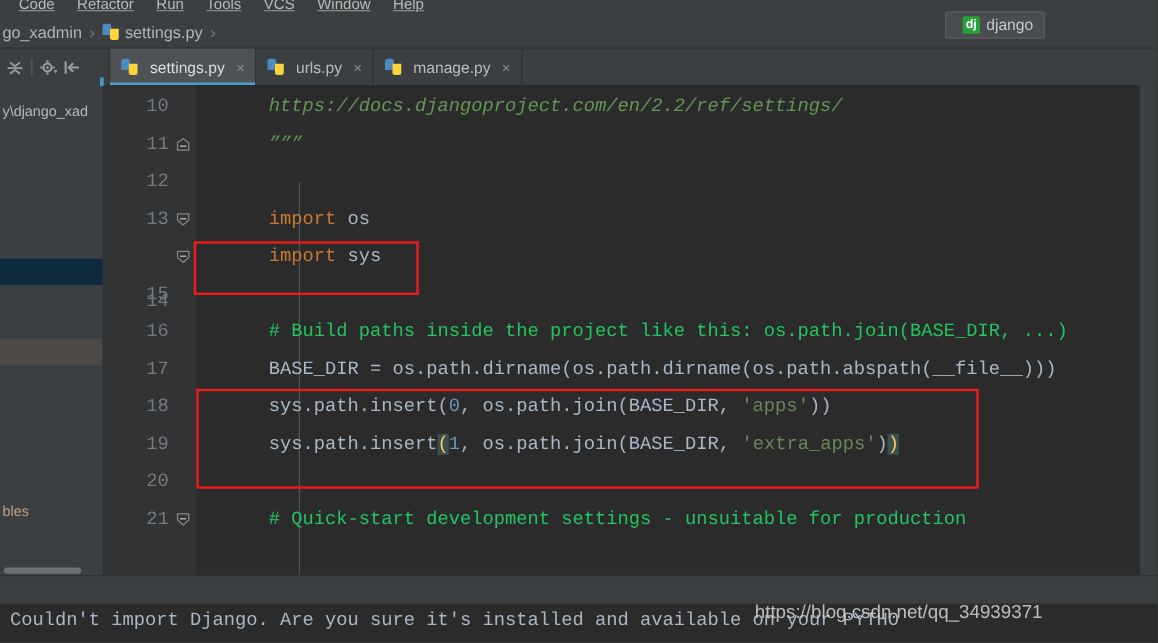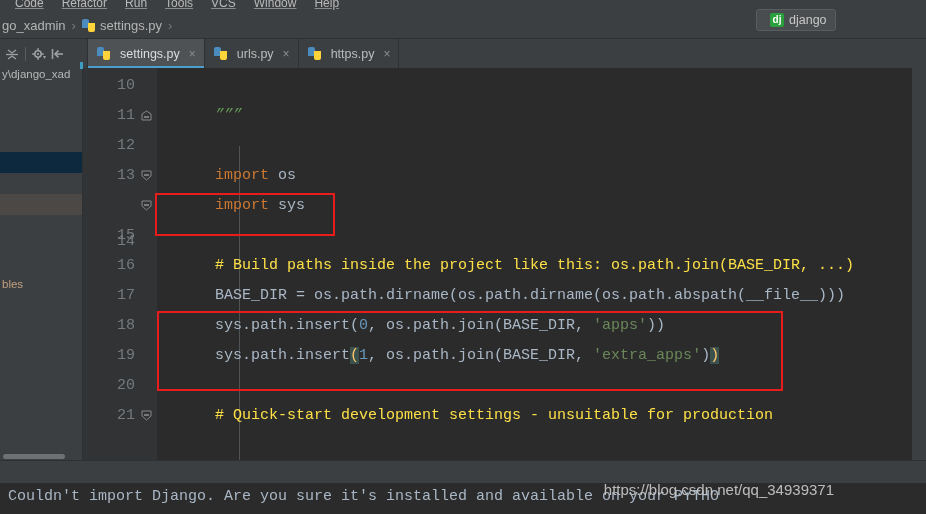--- a/index.html
+++ b/index.html
@@ -81,22 +81,22 @@
     height: 2px; background: #4a9ece;
   }
   .tab .x { color: #8d8d8d; font-size: 12px; margin-left: 4px; }
 
   
   .leftpanel {
     position: absolute; left: 0; top: 68px; width: 83px; height: 392px;
     background: #3c3f41; border-right: 1px solid #2e3133;
     overflow: hidden; font-size: 11.5px; color: #a9b7c6;
   }
-  .lp-row { height: 21px; display: flex; padding-left: 2px;
-            white-space: nowrap; overflow: hidden; }
+  .lp-row { height: 21px; display: flex; align-items: center; padding-left: 2px;
+            white-space: nowrap; overflow: hidden; margin-top: 11px; }
   .lp-row.sel-blue { background: #0d293e; }
   .lp-row.sel-grey { background: #4b4845; }
   .lp-text { color: #b7b7b7; }
   .lp-text.orange { color: #c0a080; }
 
   .leftscroll {
     position: absolute; left: 0; bottom: 0; width: 83px; height: 8px;
     background: #3c3f41;
   }
   .leftscroll .thumb {
@@ -137,21 +137,21 @@
 
   
   .fold {
     position: absolute; width: 11px; height: 11px;
     left: 58px;
   }
   .fold svg { display:block; }
   .s-doc   { color: #629755; font-style: italic; }
   .s-kw    { color: #cc7832; }
   .s-plain { color: #a9b7c6; }
-  .s-com   { color: #fde047; }
+  .s-com   { color: #22c55e; }
   .s-num   { color: #6897bb; }
   .s-sq    { color: #6a8759; }
   .s-paren-hl { background: #3b514d; color: #ffc66d; }
   .squiggle {
     text-decoration-style: wavy;
     text-decoration-color: #9a9a40;
     text-underline-offset: 3px;
   }
 
   
@@ -286,21 +286,21 @@
             <i class="py"></i>
           </span>
           <span>urls.py</span>
           <span class="x">×</span>
         </div>
         <div class="tab">
           <span class="pyicon">
             <i class="pg"></i>
             <i class="py"></i>
           </span>
-          <span>https.py</span>
+          <span>manage.py</span>
           <span class="x">×</span>
         </div>
       </div>
   </div>
 
   <div class="leftpanel">
     <div class="lp-row">
       <span class="lp-text">y\django_xad</span>
     </div>
     <div class="lp-row"></div>
@@ -356,21 +356,21 @@
         <div class="lineno" style="top: 333px;">21</div>
         <div class="fold" style="top: 342px;">
           <svg width="11" height="11" viewBox="0 0 11 11">
             <path d="M1 1 L10 1 L10 6 L5.5 10 L1 6 Z" fill="none" stroke="#888" stroke-width="1"></path>
             <line x1="3" y1="5" x2="8" y2="5" stroke="#aaa" stroke-width="1.2"></line>
           </svg>
         </div>
       </div>
     <div class="code-area" id="codearea">
       <div class="indent-guide"></div>
-    <div class="line" style="top: 3px;"><span class="code"><span class="s-plain">    </span></span></div>
+    <div class="line" style="top: 3px;"><span class="code"><span class="s-plain">    </span><span class="s-doc">https://docs.djangoproject.com/en/2.2/ref/settings/</span></span></div>
         <div class="line" style="top: 33px;"><span class="code"><span class="s-plain">    </span><span class="s-doc">”””</span></span></div>
         <div class="line" style="top: 63px;"><span class="code"><span class="s-plain"></span></span></div>
         <div class="line" style="top: 93px;"><span class="code"><span class="s-plain">    </span><span class="s-kw">import</span><span class="s-plain"> os</span></span></div>
         <div class="line" style="top: 123px;"><span class="code"><span class="s-plain">    </span><span class="s-kw">import</span><span class="s-plain"> sys</span></span></div>
         <div class="line" style="top: 153px;"><span class="code"><span class="s-plain"></span></span></div>
         <div class="line" style="top: 183px;"><span class="code"><span class="s-com">    # Build paths inside the project like this: os.path.join(BASE_DIR, ...)</span></span></div>
         <div class="line" style="top: 213px;"><span class="code"><span class="s-plain">    BASE_DIR = os.path.dirname(os.path.dirname(os.path.abspath(__file__)))</span></span></div>
         <div class="line" style="top: 243px;"><span class="code"><span class="s-plain">    sys.path.insert(</span><span class="s-num">0</span><span class="s-plain">, os.path.join(BASE_DIR, </span><span class="s-sq squiggle">'apps'</span><span class="s-plain">))</span></span></div>
         <div class="line" style="top: 273px;"><span class="code"><span class="s-plain">    sys.path.insert</span><span class="s-paren-hl">(</span><span class="s-num">1</span><span class="s-plain">, os.path.join(BASE_DIR, </span><span class="s-sq">'extra_apps'</span><span class="s-plain">)</span><span class="s-paren-hl">)</span></span></div>
         <div class="line" style="top: 303px;"><span class="code"><span class="s-plain"></span></span></div>

